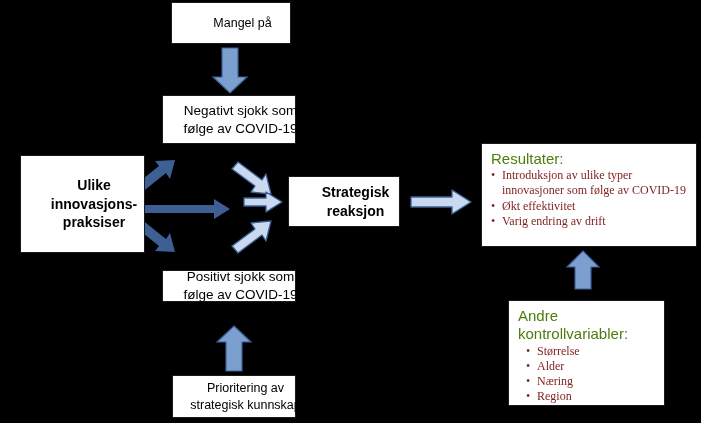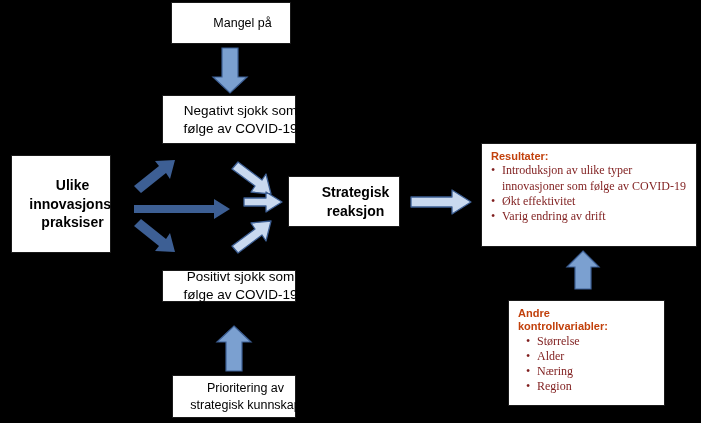--- a/index.html
+++ b/index.html
@@ -35,24 +35,24 @@
     background:#ffffff;
     border:1px solid #1a1a1a;
     box-sizing:border-box;
     color:#000000;
     text-align:left;
     padding:6px 8px 6px 9px;
     display:block;
   }
   .lb-head{
     font-family:"Liberation Sans", sans-serif;
-    font-weight:700;font-size:11px;
+    font-weight:400;font-size:15px;
     line-height:1.22;
     white-space:nowrap;
-    color:#c2410c;
+    color:#4d7c0f;
   }
   .lb-list{
     margin:0;padding:0;list-style:none;
     font-family:"Liberation Serif", serif;
     font-size:12px;line-height:1.26;
     color:#7f1d1d;
   }
   .lb-list li{
     position:relative;
     padding-left:11px;
@@ -122,21 +122,21 @@
 
   <div class="node n-plain" style="left:171px;top:2px;width:120px;height:42px;">
     <span class="ln">Mangel på</span>
   </div>
 
   <div class="node n-mid" style="left:162px;top:95px;width:134px;height:49px;">
     <span class="ln">Negativt sjokk som</span>
     <span class="ln">følge av COVID-19</span>
   </div>
 
-  <div class="node n-bold" style="left:11px;top:155px;width:100px;height:98px;">
+  <div class="node n-bold" style="left:20px;top:155px;width:125px;height:98px;">
     <span class="ln">Ulike</span>
     <span class="ln">innovasjons-</span>
     <span class="ln">praksiser</span>
   </div>
 
   <div class="node n-bold" style="left:288px;top:176px;width:112px;height:51px;">
     <span class="ln">Strategisk</span>
     <span class="ln">reaksjon</span>
   </div>
 

